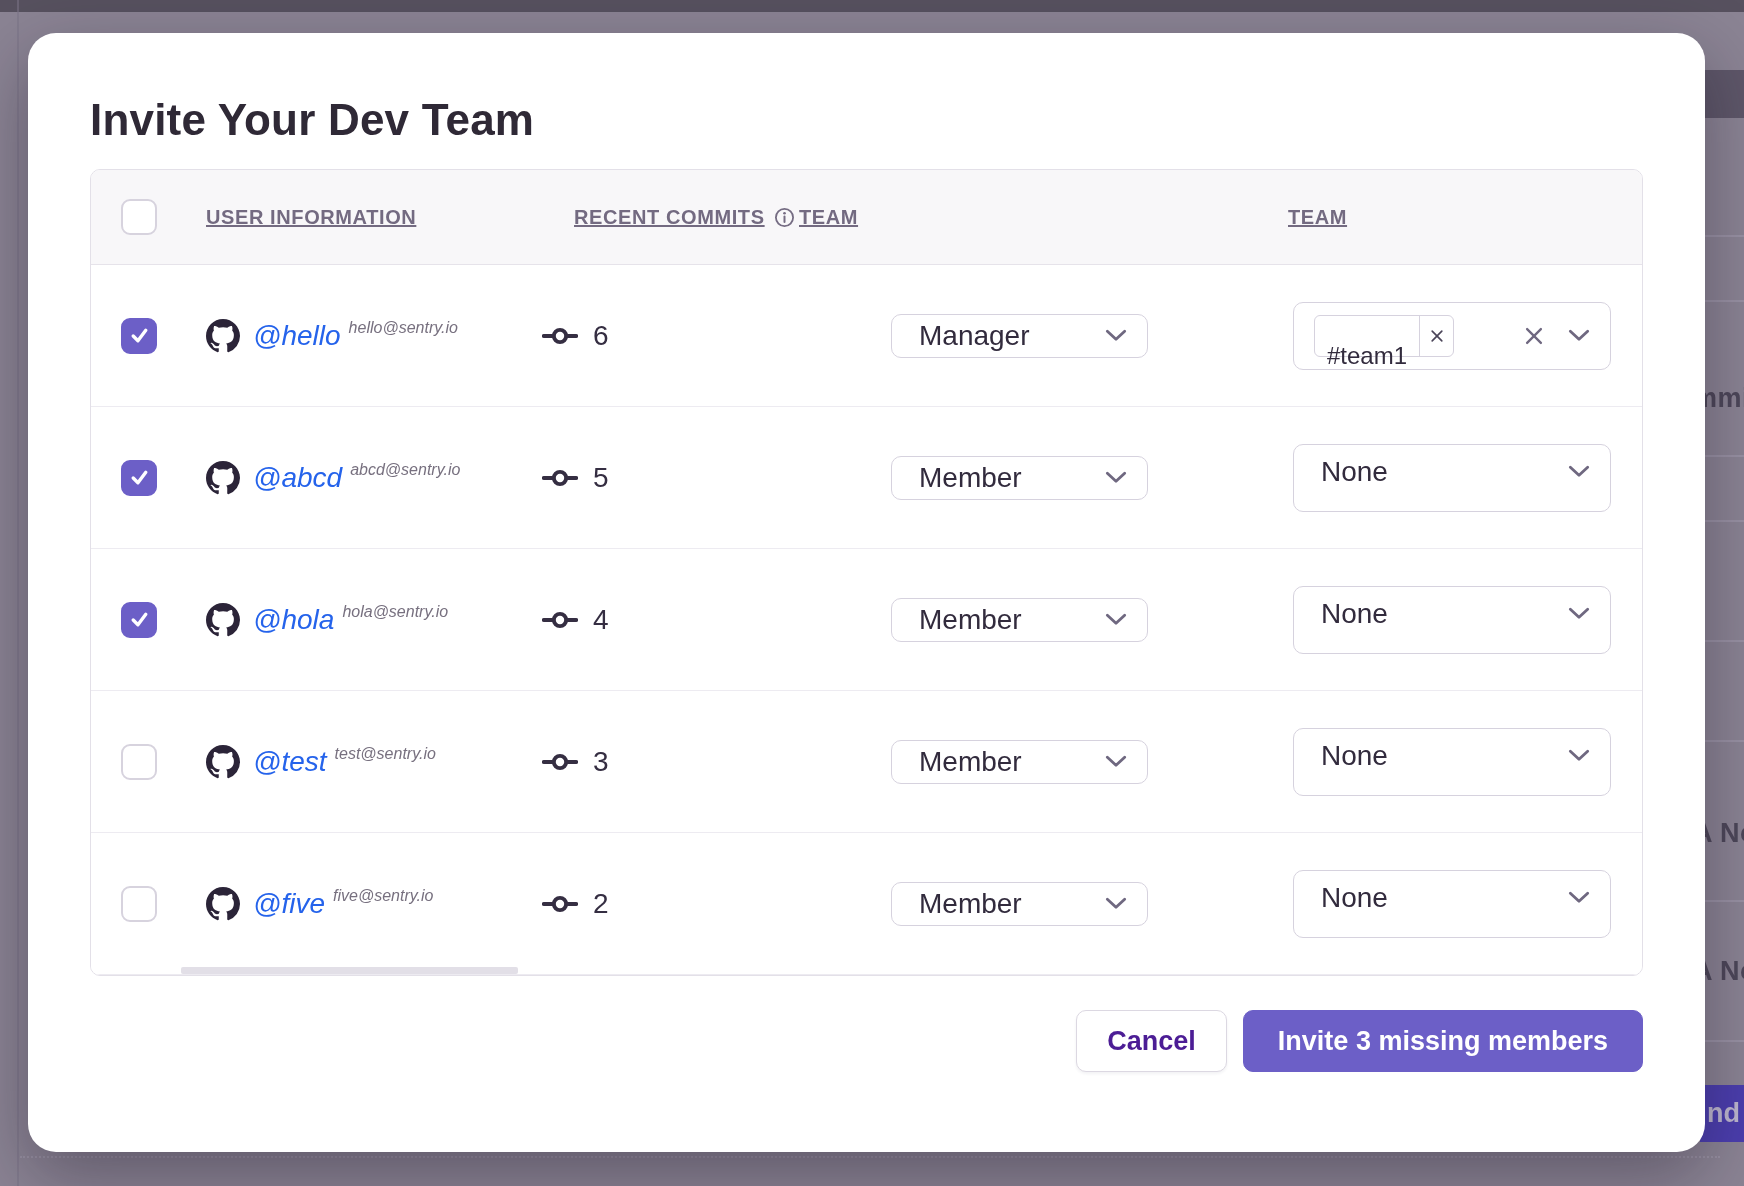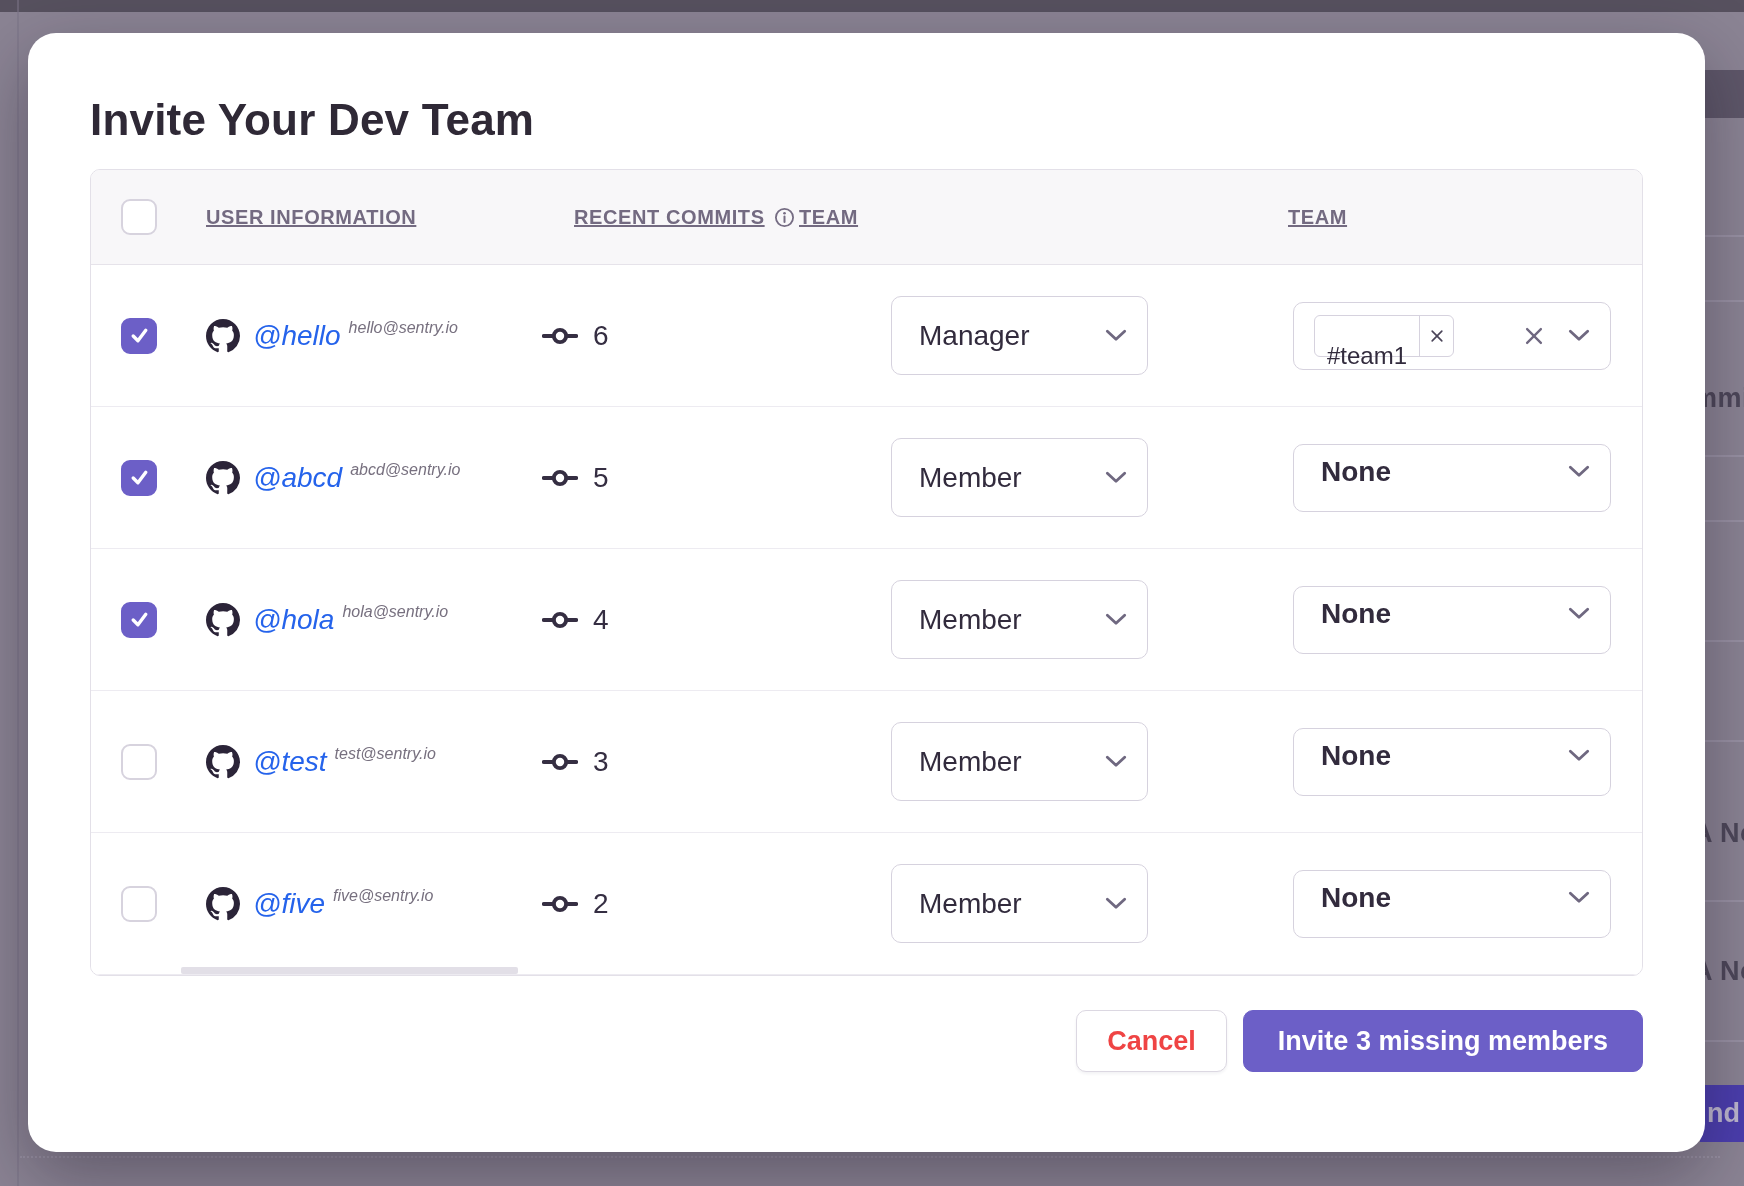--- a/index.html
+++ b/index.html
@@ -41,44 +41,44 @@
   .user-cell { display:flex; flex-direction:row; gap:8px;font-style:italic; }
   .user-top { display:flex; align-items:center; gap:13px; }
   .gh { width:34px; height:34px; color:#2b2438; flex:none; }
   .username { font-size:28px; font-weight:500; color:#2563eb; text-decoration:none; cursor:pointer; }
   .email { font-size:16px; color:#77707f; }
 
   .c-commits { display:flex; align-items:center; gap:15px; }
   .commit-ic { width:36px; height:36px; color:#352e42; flex:none; }
   .commit-count { font-size:28px; color:#352e42; }
 
-  .select { height:79px; border:1px solid #d6d2de; border-radius:10px; background:#fff;
+  .select { height:44px; border:1px solid #d6d2de; border-radius:10px; background:#fff;
             display:flex; align-items:center; cursor:pointer; }
   .role-select { width:257px; margin-left:2px; padding:0 20px 0 27px; justify-content:space-between; }
   .select-value { font-size:28px; color:#322b3d; }
   .chev { width:22px; height:13px; color:#6f6880; flex:none; }
 
   .team-select { width:318px; height:68px; padding:0 20px; }
-  .team-none { justify-content:space-between; padding:0 20px 12px 27px;font-weight:bold; }
+  .team-none { justify-content:space-between; padding:0 20px 12px 27px; }
   .tag { height:42px; border:1px solid #d6d2de; border-radius:6px; display:flex; align-items:center; }
   .tag-label { font-size:24px; color:#322b3d; padding:0 12px;margin-top:40px; }
   .tag-x { width:34px; height:42px; display:flex; align-items:center; justify-content:center;
            border-left:1px solid #d6d2de; cursor:pointer; }
   .tag-x svg { width:14px; height:14px; color:#4a4458; }
   .spacer { flex:1; }
   .clear-x { width:20px; height:20px; color:#6f6880; cursor:pointer; flex:none; margin-right:24px; }
 
   .info-ic { width:21px; height:21px; color:#756c83; cursor:pointer; }
 
   .scroll-hint { position:absolute; left:90px; bottom:1px; width:337px; height:7px; background:#e2dfe7; border-radius:2px; }
 
   
   .modal-footer { display:flex; justify-content:flex-end; align-items:center; gap:16px; margin-top:34px; }
   .btn { height:62px; border-radius:10px; font-size:27px; font-weight:700; display:flex; align-items:center; cursor:pointer; }
-  .btn-cancel { background:#fff; border:1px solid #dcd8e2; color:#ef4444; padding:0 30px; box-shadow:0 2px 3px rgba(40,30,60,.06); }
+  .btn-cancel { background:#fff; border:1px solid #dcd8e2; color:#4c1d95; padding:0 30px; box-shadow:0 2px 3px rgba(40,30,60,.06); }
   .btn-invite { background:#6c5fc7; border:1px solid #6c5fc7; color:#ffffff; padding:1px 34px; }
 </style>
 </head>
 <body>
 
 <svg width="0" height="0" style="position:absolute" aria-hidden="true">
   <defs>
     <symbol id="i-github" viewBox="0 0 16 16">
       <path fill="currentColor" d="M8 0C3.58 0 0 3.58 0 8c0 3.54 2.29 6.53 5.47 7.59.4.07.55-.17.55-.38 0-.19-.01-.82-.01-1.49-2.01.37-2.53-.49-2.69-.94-.09-.23-.48-.94-.82-1.13-.28-.15-.68-.52-.01-.53.63-.01 1.08.58 1.23.82.72 1.21 1.87.87 2.33.66.07-.52.28-.87.51-1.07-1.78-.2-3.64-.89-3.64-3.95 0-.87.31-1.59.82-2.15-.08-.2-.36-1.02.08-2.12 0 0 .67-.21 2.2.82.64-.18 1.32-.27 2-.27s1.36.09 2 .27c1.53-1.04 2.2-.82 2.2-.82.44 1.1.16 1.92.08 2.12.51.56.82 1.27.82 2.15 0 3.07-1.87 3.75-3.65 3.95.29.25.54.73.54 1.48 0 1.07-.01 1.93-.01 2.2 0 .21.15.46.55.38A8.01 8.01 0 0 0 16 8c0-4.42-3.58-8-8-8z"></path>
     </symbol>

